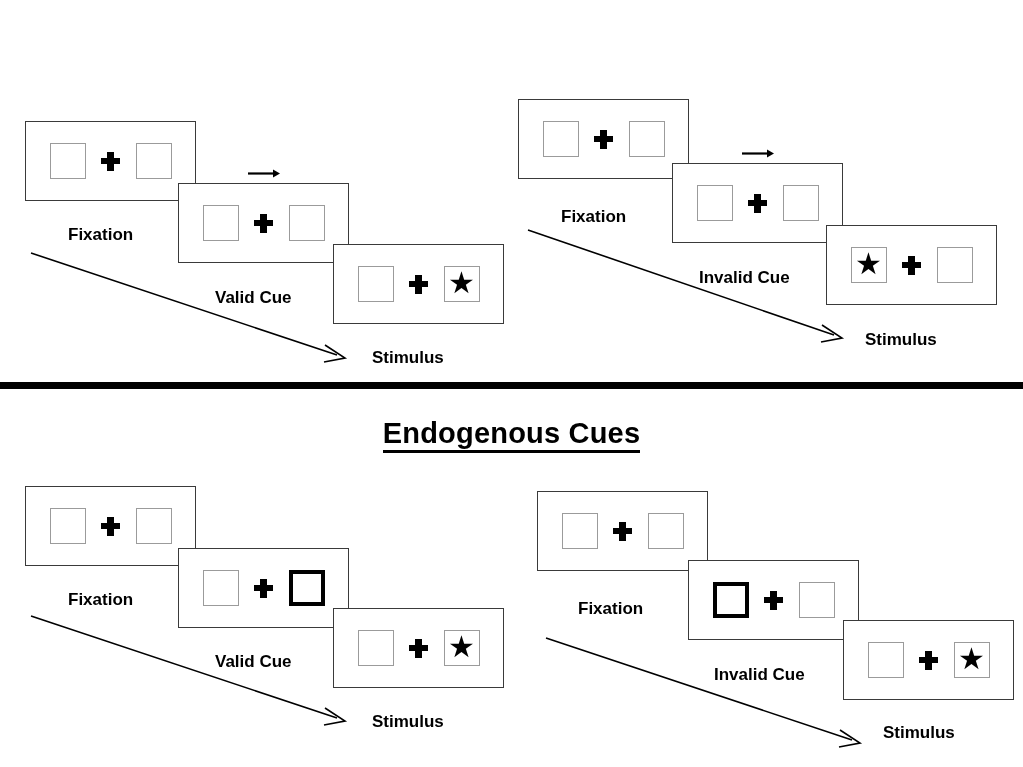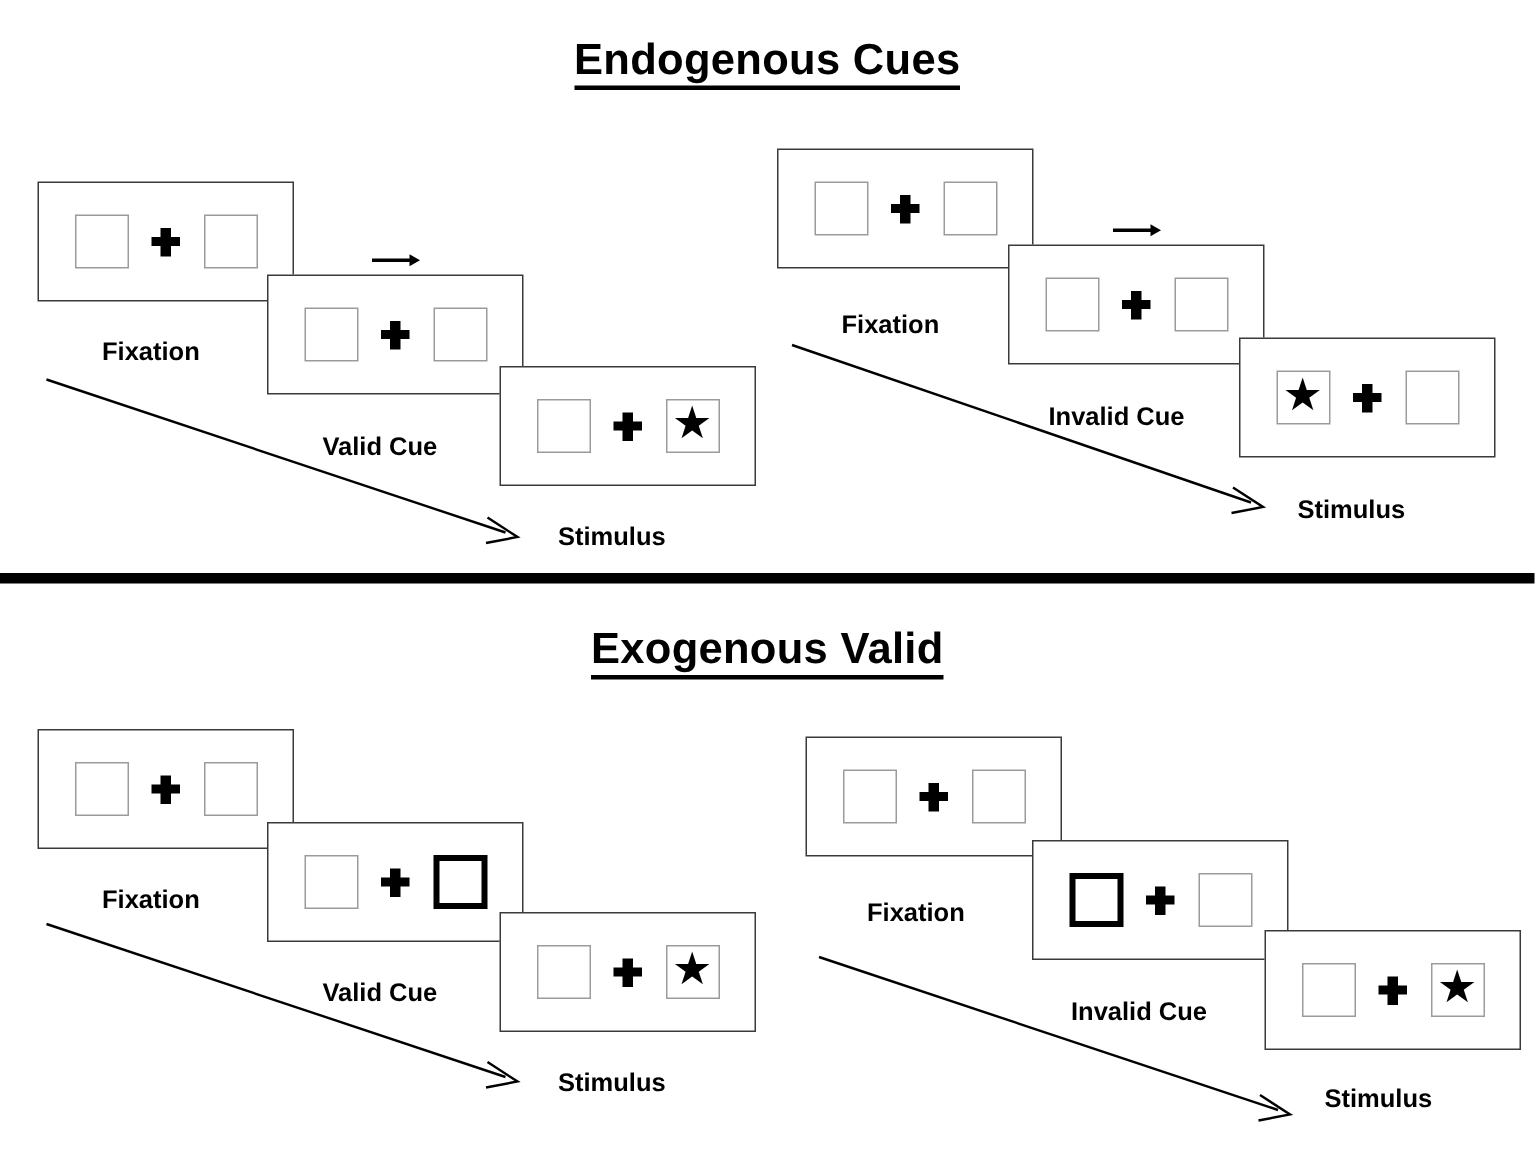--- a/index.html
+++ b/index.html
@@ -127,23 +127,20 @@
   .flow-arrow{
     position:absolute;
     pointer-events:none;
   }
 </style>
 </head>
 <body>
 
 <div class="figure-root">
 
-  <div class="section-title" id="title-endogenous">
-    <span>Endogenous Cues</span>
-  </div>
 
   <div class="sequence" style="left:0;top:0;width:520px;height:380px;">
 
     <div class="panel" style="left:25px;top:121px;width:171px;height:80px;z-index:3;">
       <div class="panel-inner">
         <div class="box"></div>
         <div class="fix-wrap">
           <div class="plus"></div>
         </div>
         <div class="box"></div>
@@ -228,21 +225,21 @@
 
     <svg class="flow-arrow" style="left:522px;top:222px;width:330px;height:128px;z-index:2;" viewBox="0 0 330 128">
       <line x1="6" y1="8" x2="312" y2="113" stroke="#000" stroke-width="1.6"></line>
       <path d="M300 103 L320 116 L299 120" fill="none" stroke="#000" stroke-width="1.6"></path>
     </svg>
   </div>
 
   <div class="divider"></div>
 
   <div class="section-title" id="title-exogenous">
-    <span>Exogenous Valid</span>
+    <span>Endogenous Cues</span>
   </div>
 
   <div class="sequence" style="left:0;top:0;width:520px;height:767px;">
 
     <div class="panel" style="left:25px;top:486px;width:171px;height:80px;z-index:3;">
       <div class="panel-inner">
         <div class="box"></div>
         <div class="fix-wrap">
           <div class="plus"></div>
         </div>

